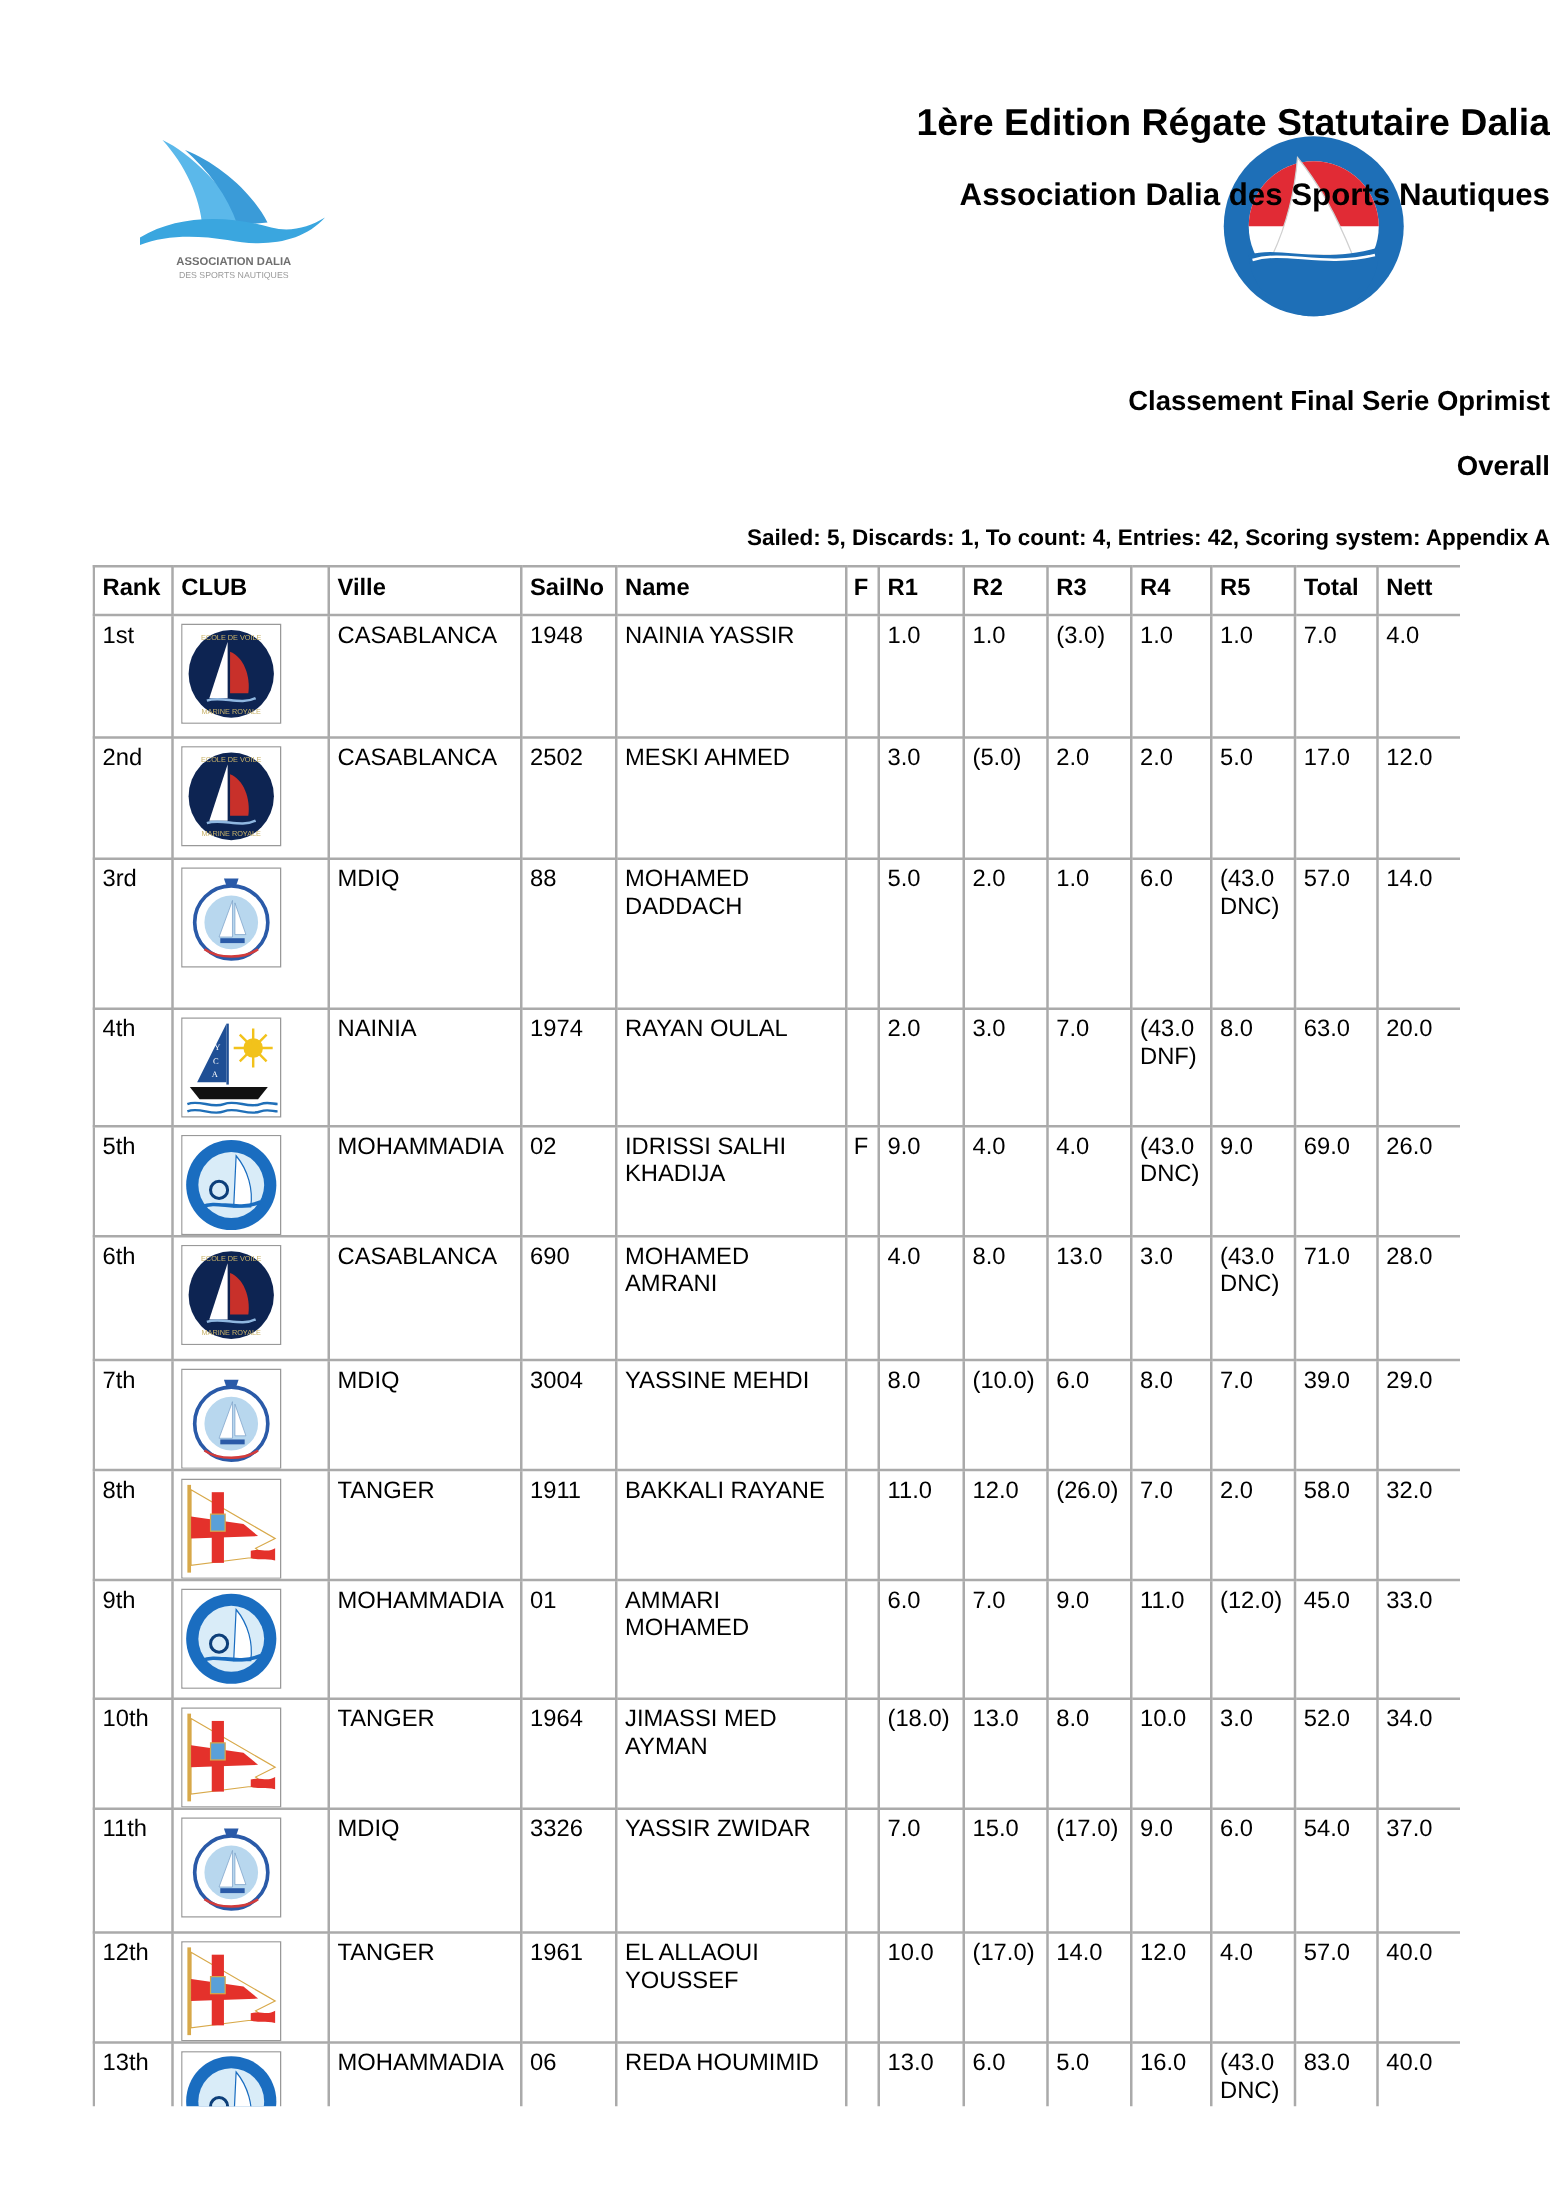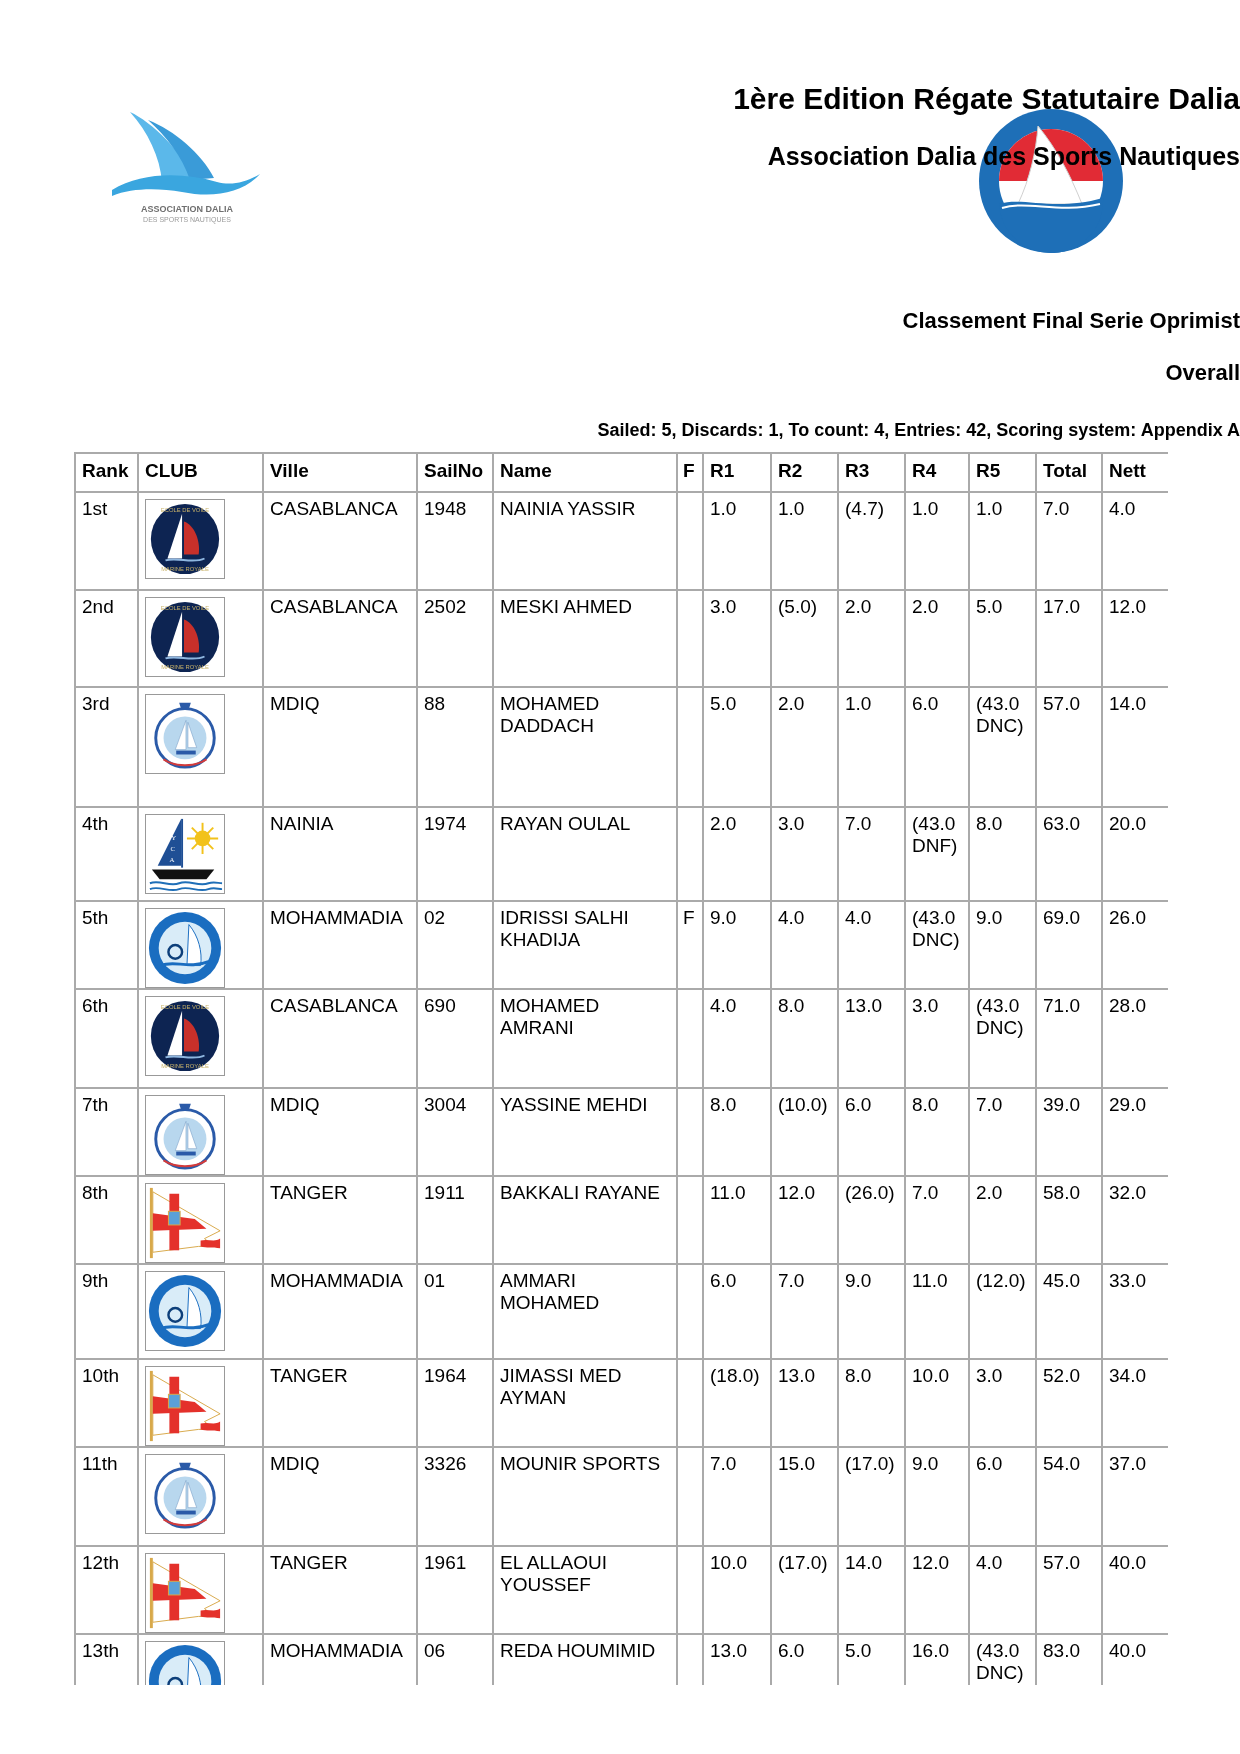--- a/index.html
+++ b/index.html
@@ -103,21 +103,21 @@
     <text x="40" y="73" text-anchor="middle" font-size="6" fill="#c9b36a" font-family="Liberation Sans, sans-serif">MARINE ROYALE</text>
   </svg>
 </div>
           </td>
           <td>CASABLANCA</td>
           <td>1948</td>
           <td class="wrap-cell">NAINIA YASSIR</td>
           <td class="f-cell"></td>
           <td class="wrap-cell">1.0</td>
           <td class="wrap-cell">1.0</td>
-          <td class="wrap-cell">(4.7)</td>
+          <td class="wrap-cell">(3.0)</td>
           <td class="wrap-cell">1.0</td>
           <td class="wrap-cell">1.0</td>
           <td>7.0</td>
           <td>4.0</td>
         </tr>
         <tr style="height: 97px;">
           <td>2nd</td>
           <td>
             <div class="club-logo">
   <svg viewBox="0 0 80 80">
@@ -379,21 +379,21 @@
     <path d="M41 26 L41 56 L30 56 Z" fill="#ffffff" stroke="#7aa0c8" stroke-width="0.6"></path>
     <path d="M43 28 L52 54 L43 54 Z" fill="#ffffff" stroke="#7aa0c8" stroke-width="0.6"></path>
     <rect x="31" y="57" width="20" height="4" fill="#2a5aa8"></rect>
     <path d="M34 8 L46 8 L44 14 L36 14 Z" fill="#2a5aa8"></path>
     <path d="M18 66 C30 74 50 74 62 66" stroke="#d23b3b" stroke-width="2" fill="none"></path>
   </svg>
 </div>
           </td>
           <td>MDIQ</td>
           <td>3326</td>
-          <td class="wrap-cell">MOUNIR SPORTS</td>
+          <td class="wrap-cell">YASSIR ZWIDAR</td>
           <td class="f-cell"></td>
           <td class="wrap-cell">7.0</td>
           <td class="wrap-cell">15.0</td>
           <td class="wrap-cell">(17.0)</td>
           <td class="wrap-cell">9.0</td>
           <td class="wrap-cell">6.0</td>
           <td>54.0</td>
           <td>37.0</td>
         </tr>
         <tr style="height: 77px;">

